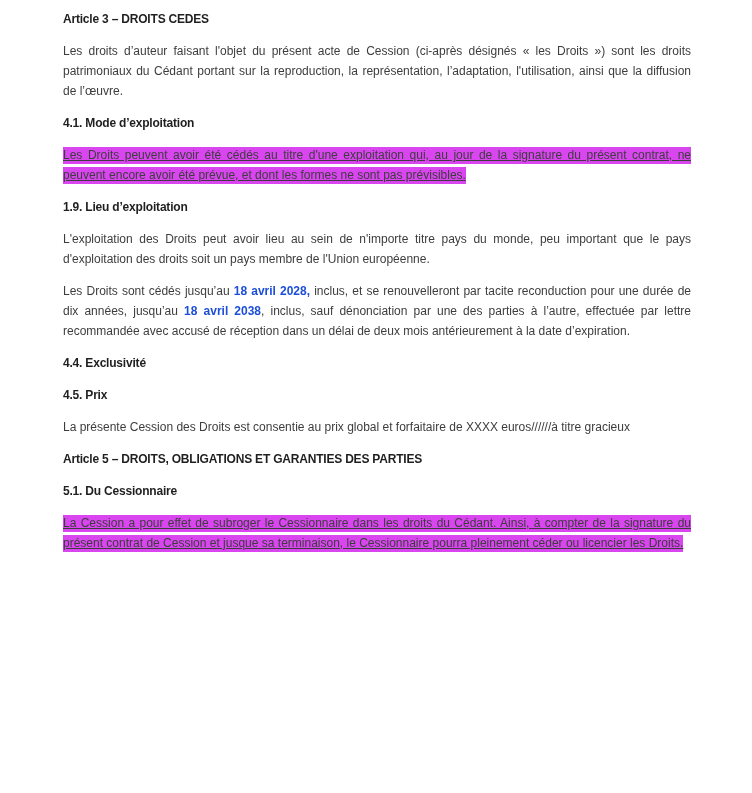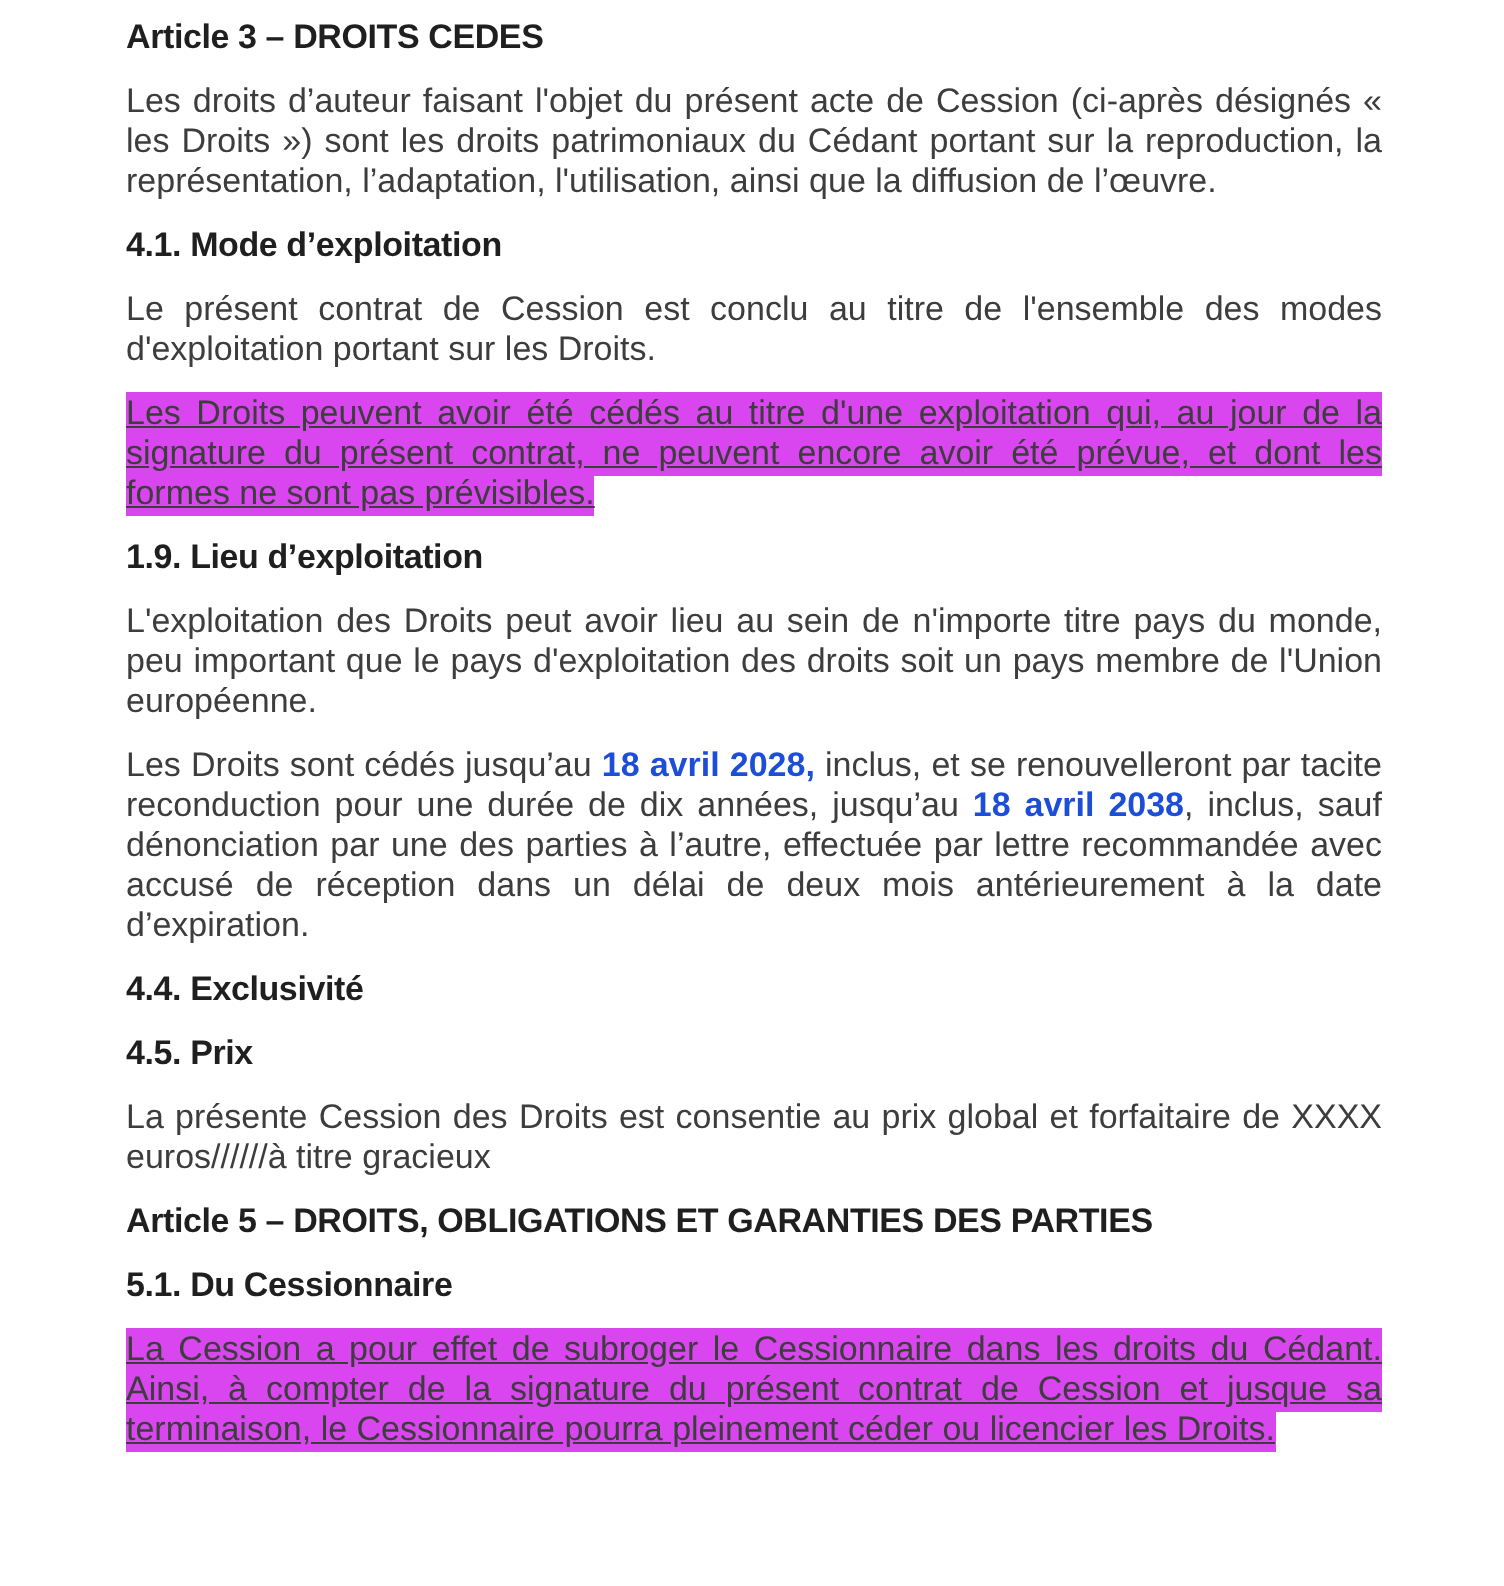--- a/index.html
+++ b/index.html
@@ -7,21 +7,21 @@
     padding: 0;
     background: #ffffff;
   }
   .page {
     width: 752px;
     height: 793px;
     box-sizing: border-box;
     background: #ffffff;
     padding: 9px 61px 10px 63px;
     font-family: "Liberation Sans", sans-serif;
-    font-size: 17px;
+    font-size: 12px;
     line-height: 20px;
     color: #3d3d3d;
     overflow: hidden;
   }
   .doc-heading {
     font-weight: bold;
     color: #1f1f1f;
     margin: 0 0 12px 0;
     line-height: 20px;
     letter-spacing: -0.2px;
@@ -49,21 +49,20 @@
 
 <div class="page">
 
   <div class="doc-heading">Article 3 – DROITS CEDES</div>
 
   <p class="doc-para">Les droits d’auteur faisant l'objet du présent acte de Cession (ci-après désignés « les Droits ») sont les droits patrimoniaux du Cédant portant sur la reproduction, la représentation, l’adaptation, l'utilisation, ainsi que la diffusion de l’œuvre.</p>
 
 
   <div class="doc-heading">4.1. Mode d’exploitation</div>
 
-  <p class="doc-para">Le présent contrat de Cession est conclu au titre de l'ensemble des modes d'exploitation portant sur les Droits.</p>
 
   <p class="doc-para"><span class="hl">Les Droits peuvent avoir été cédés au titre d'une exploitation qui, au jour de la signature du présent contrat, ne peuvent encore avoir été prévue, et dont les formes ne sont pas prévisibles.</span></p>
 
   <div class="doc-heading">1.9. Lieu d’exploitation</div>
 
   <p class="doc-para">L'exploitation des Droits peut avoir lieu au sein de n'importe titre pays du monde, peu important que le pays d'exploitation des droits soit un pays membre de l'Union européenne.</p>
 
 
   <p class="doc-para"><span>Les Droits sont cédés jusqu’au </span><span class="b">18 avril 2028,</span><span> inclus, et se renouvelleront par tacite reconduction pour une durée de dix années, jusqu’au </span><span class="b">18 avril 2038</span><span>, inclus, sauf dénonciation par une des parties à l’autre, effectuée par lettre recommandée avec accusé de réception dans un délai de deux mois antérieurement à la date d’expiration.</span></p>
 

